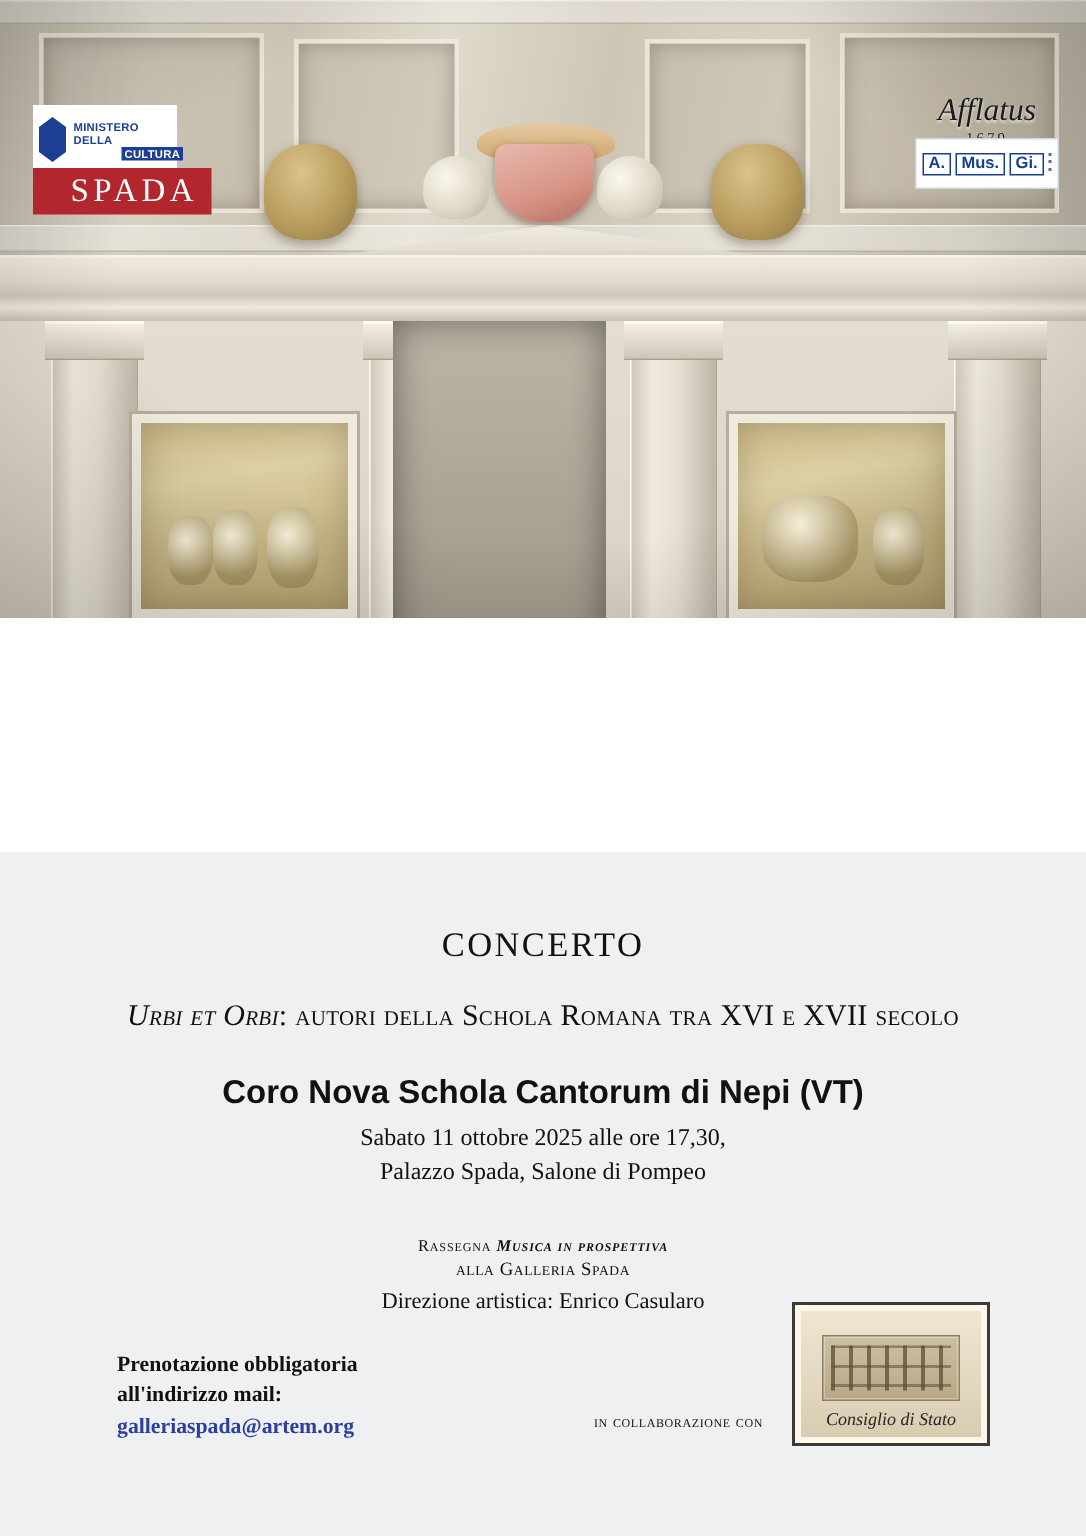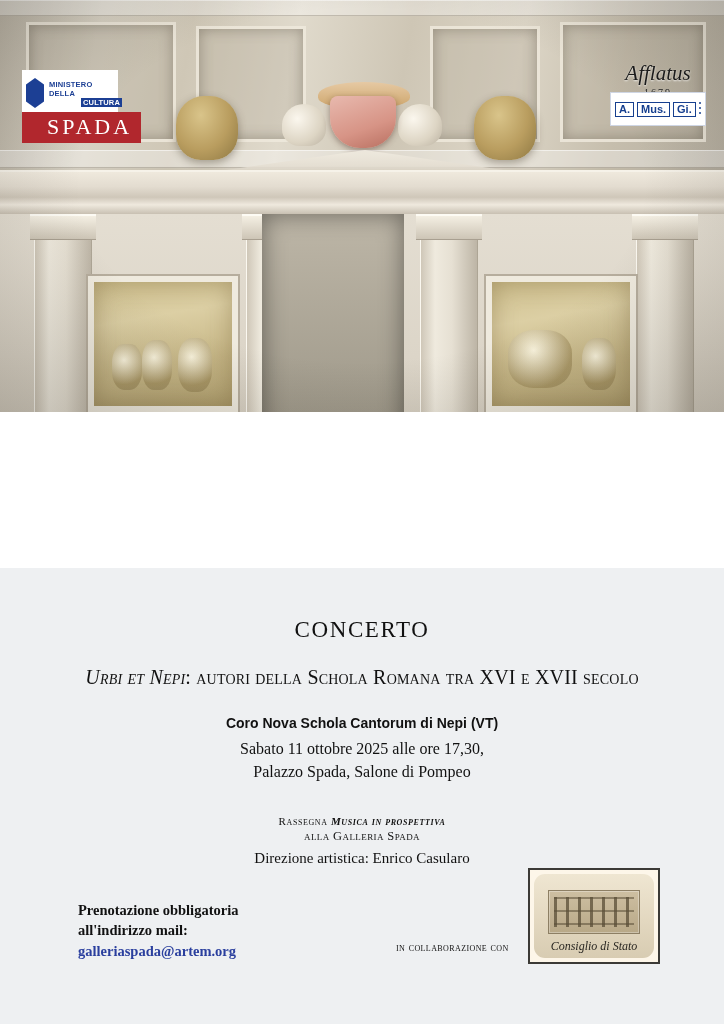--- a/index.html
+++ b/index.html
@@ -284,21 +284,21 @@
     font-size: 20px;
     letter-spacing: .2px;
     padding: 0 40px;
   }
   .t-title .it { font-style: italic; }
   .sc { font-variant: small-caps; }
   .t-coro {
     margin-top: 26px;
     font-family: "Liberation Sans", sans-serif;
     font-weight: 700;
-    font-size: 14px;
+    font-size: 22px;
   }
   .t-when, .t-where {
     margin-top: 5px;
     font-size: 16px;
   }
   .t-when { margin-top: 9px; }
   .t-rassegna {
     margin-top: 34px;
     font-size: 11px;
     font-variant: small-caps;
@@ -344,21 +344,20 @@
     width: 132px; height: 96px;
     background: #fdf6e9;
     border: 2px solid #3b3a36;
     padding: 4px;
   }
   .cds-inner {
     width: 100%; height: 100%;
     background: linear-gradient(180deg,#efe6d2 0%, #e3d8c0 55%, #d8ccb2 100%);
     position: relative;
     overflow: hidden;
-    border-radius: 11px;
   }
   .cds-building {
     position: absolute;
     left: 14px; top: 16px; right: 14px; height: 44px;
     background: linear-gradient(180deg,#cdbfa2,#b8a887);
     border: 1px solid #8d7f64;
     box-shadow: inset 0 0 0 1px rgba(255,255,255,.3);
   }
   .cds-windows {
     position: absolute; inset: 6px 5px;
@@ -463,21 +462,21 @@
       <span class="amusgi-box">Gi.</span>
       <span class="amusgi-tail"></span>
     </div>
   </div>
 
   <div class="content">
 
     <div class="t-concerto">CONCERTO</div>
 
     <div class="t-title">
-      <span class="it sc">Urbi et Nepi</span><span class="sc">: autori della </span><span class="sc">Schola Romana</span><span class="sc"> tra </span><span class="sc">XVI</span><span class="sc"> e </span><span class="sc">XVII</span><span class="sc"> secolo</span>
+      <span class="it sc">Urbi et Orbi</span><span class="sc">: autori della </span><span class="sc">Schola Romana</span><span class="sc"> tra </span><span class="sc">XVI</span><span class="sc"> e </span><span class="sc">XVII</span><span class="sc"> secolo</span>
     </div>
 
     <div class="t-coro">Coro Nova Schola Cantorum di Nepi (VT)</div>
     <div class="t-when">Sabato 11 ottobre 2025 alle ore 17,30,</div>
     <div class="t-where">Palazzo Spada, Salone di Pompeo</div>
 
     <div class="t-rassegna"><span>Rassegna </span><span class="em">Musica in prospettiva</span></div>
     <div class="t-galleria">alla Galleria Spada</div>
 
     <div class="t-direzione">Direzione artistica: Enrico Casularo</div>

